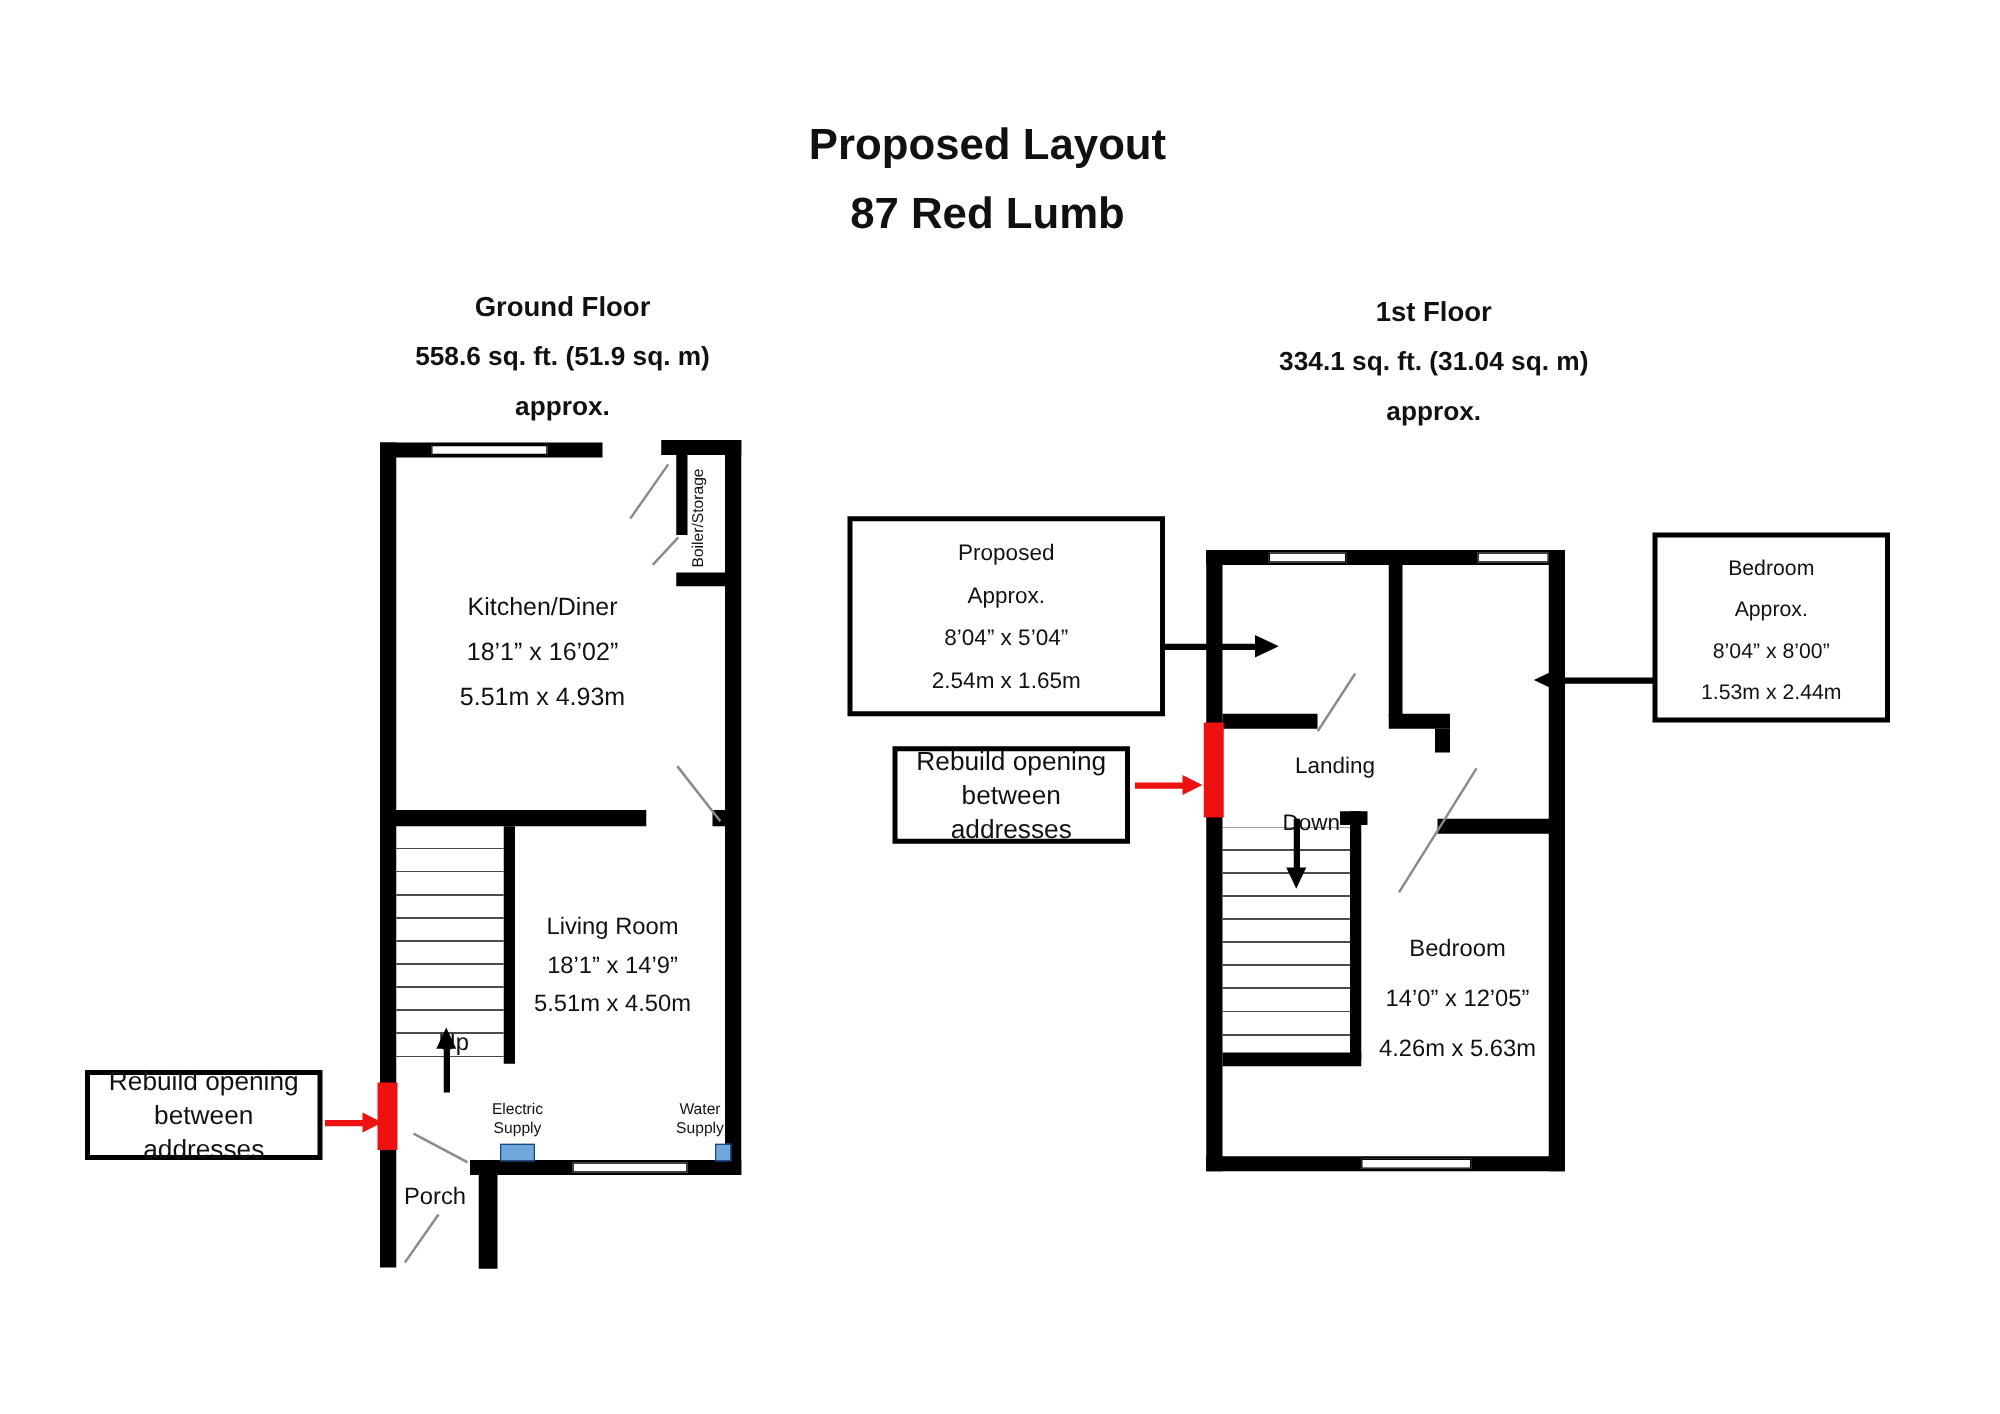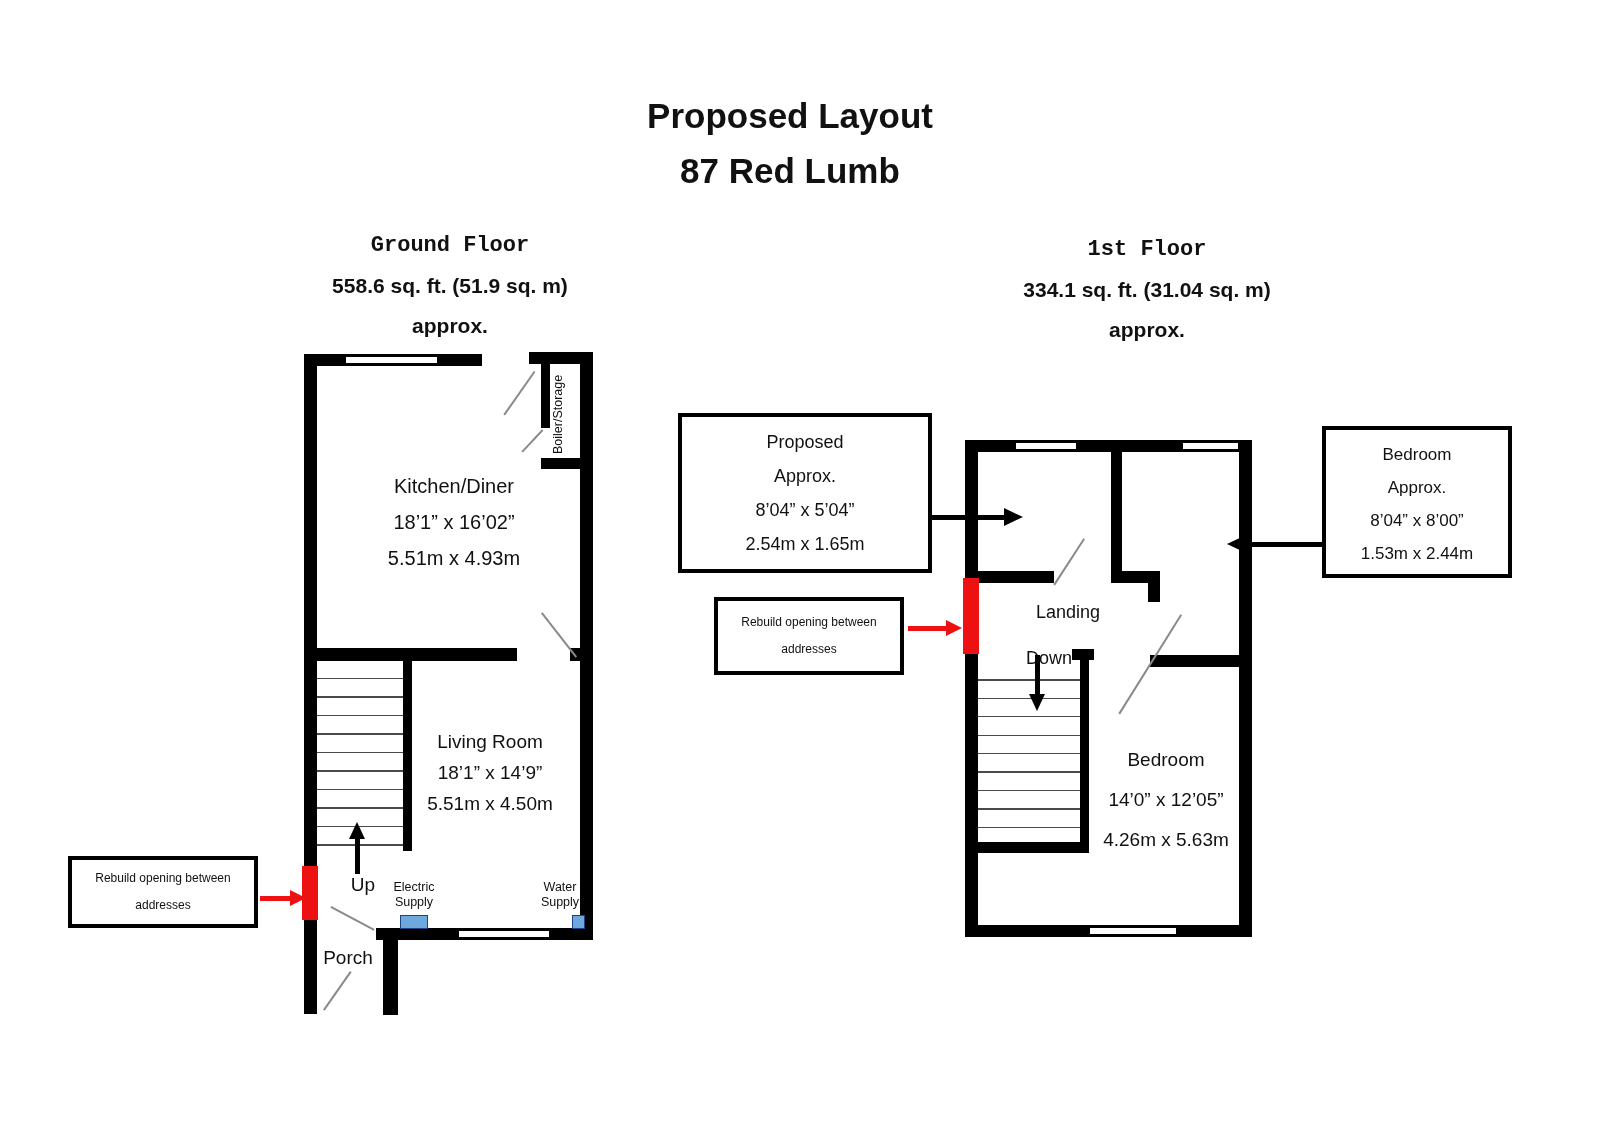--- a/index.html
+++ b/index.html
@@ -13,29 +13,29 @@
   .door-line{position:absolute;height:1.5px;background:#8a8a8a;transform-origin:0 50%;z-index:1;}
   .lbl{position:absolute;text-align:center;z-index:2;}
   .room-lbl{font-size:20px;line-height:36px;}
   .room-lbl-sm{font-size:19px;line-height:31px;text-align:center;}
   .bed-lbl{font-size:19px;line-height:40px;}
   .small-lbl{font-size:12.5px;line-height:14.5px;}
   .plain-lbl{font-size:19px;}
   .vert-lbl{position:absolute;writing-mode:vertical-rl;transform:rotate(180deg);
             font-size:12.5px;text-align:center;z-index:2;}
   .header{position:absolute;text-align:center;font-weight:bold;z-index:2;}
-  .header .h-name{font-size:22px;line-height:40px;font-family:Liberation Mono, monospace;}
+  .header .h-name{font-size:22px;line-height:40px;}
   .header .h-area{font-size:21px;line-height:40px;}
   .header .h-approx{font-size:21px;line-height:40px;}
   .title{position:absolute;left:500px;top:88px;width:580px;text-align:center;
          font-weight:bold;font-size:35px;line-height:55px;z-index:2;}
   .callout{position:absolute;background:#fff;border:4px solid #000;box-sizing:border-box;
            text-align:center;z-index:4;}
   .callout-room{font-size:18px;line-height:34px;padding-top:8px;}
-  .callout-note{font-size:12px;line-height:27px;display:flex;align-items:center;justify-content:center;}
+  .callout-note{font-size:21px;line-height:27px;display:flex;align-items:center;justify-content:center;}
   .shaft{position:absolute;z-index:4;}
   .tri{position:absolute;width:0;height:0;z-index:4;}
   .supply-box{position:absolute;background:#6fa8dc;border:1.5px solid #1c4587;box-sizing:border-box;z-index:3;}
 </style>
 </head>
 <body>
 
 <div class="canvas">
 
   <div class="title">
@@ -78,32 +78,32 @@
   <div class="door-line" style="left:522px;top:451px;width:30px;transform:rotate(-47deg);"></div>
   <div class="door-line" style="left:542px;top:612px;width:56px;transform:rotate(52deg);"></div>
   <div class="door-line" style="left:331px;top:906px;width:49px;transform:rotate(28deg);"></div>
   <div class="door-line" style="left:351px;top:971px;width:47px;transform:rotate(125deg);"></div>
 
   <div class="red-seg" style="left:302px;top:866px;width:16px;height:54px;"></div>
 
   <div class="supply-box" style="left:400px;top:915px;width:28px;height:14px;"></div>
   <div class="supply-box" style="left:572px;top:915px;width:13px;height:14px;"></div>
 
-  <div class="lbl room-lbl" style="left:344px;top:468px;width:220px;">
+  <div class="lbl room-lbl" style="left:324px;top:468px;width:220px;">
     <div>Kitchen/Diner</div>
     <div>18’1” x 16’02”</div>
     <div>5.51m x 4.93m</div>
   </div>
   <div class="lbl room-lbl-sm" style="left:380px;top:726px;width:220px;">
     <div>Living Room</div>
     <div>18’1” x 14’9”</div>
     <div>5.51m x 4.50m</div>
   </div>
   <div class="vert-lbl" style="left:551px;top:364px;width:24px;height:100px;">Boiler/Storage</div>
-  <div class="lbl plain-lbl" style="left:340px;top:874px;width:46px;">Up</div>
+  <div class="lbl plain-lbl" style="left:340px;top:824px;width:46px;">Up</div>
   <div class="lbl plain-lbl" style="left:318px;top:947px;width:60px;">Porch</div>
   <div class="lbl small-lbl" style="left:385px;top:880px;width:58px;">Electric Supply</div>
   <div class="lbl small-lbl" style="left:530px;top:880px;width:60px;">Water Supply</div>
 
   <div class="callout callout-note" style="left:68px;top:856px;width:190px;height:72px;">
     <div>Rebuild opening between addresses</div>
   </div>
   <div class="shaft" style="left:260px;top:896px;width:32px;height:5px;background:#ee1111;"></div>
   <div class="tri" style="left:290px;top:890px;border-top:8px solid transparent;border-bottom:8px solid transparent;border-left:16px solid #ee1111;"></div>
 

